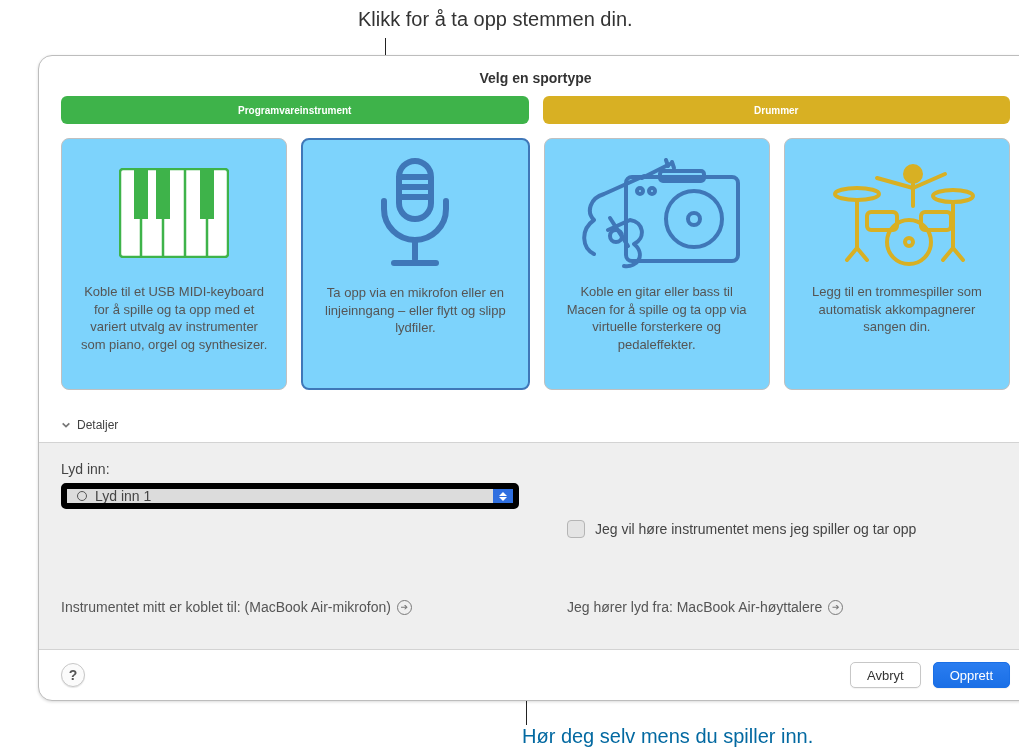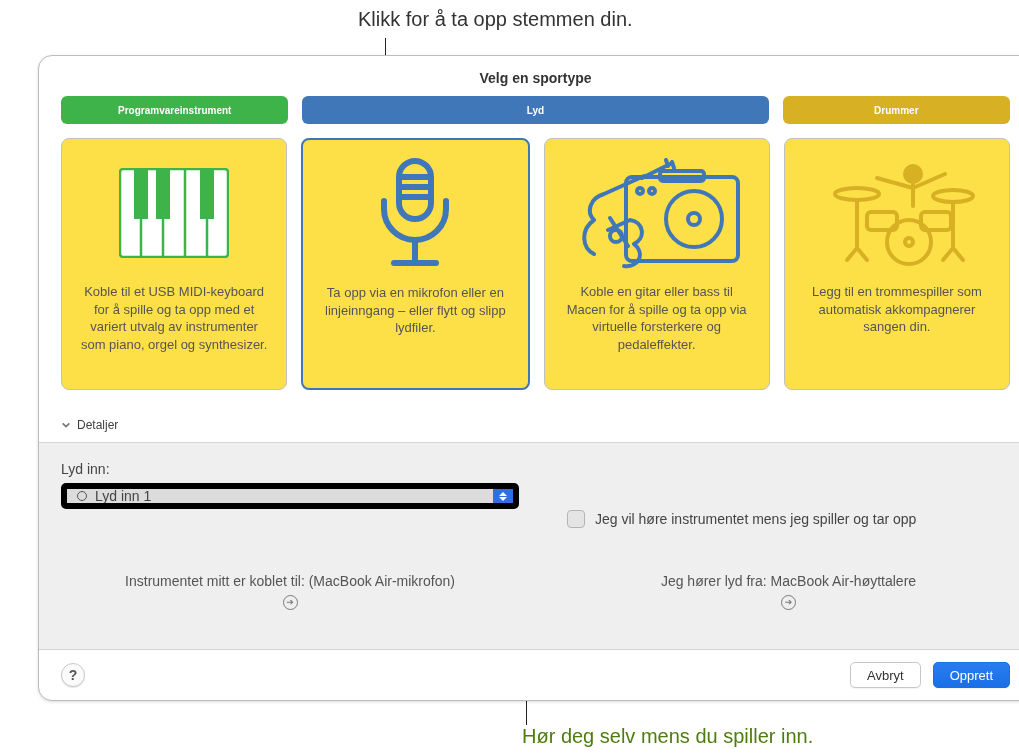--- a/index.html
+++ b/index.html
@@ -27,21 +27,21 @@
     width: 1px;
     height: 115px;
     background: #222;
   }
 
   .annotation-bottom {
     position: absolute;
     top: 725px;
     left: 522px;
     font-size: 20px;
-    color: #4d7c0f;
+    color: #0369a1;
   }
   .annotation-bottom-line {
     position: absolute;
     top: 527px;
     left: 526px;
     width: 1px;
     height: 198px;
     background: #222;
   }
 
@@ -91,21 +91,21 @@
 
   .cards {
     display: flex;
     gap: 14px;
     padding: 14px 22px 0;
   }
   .card {
     flex: 1;
     border: 1px solid #c0c0c0;
     border-radius: 8px;
-    background: #fde047;
+    background: #7dd3fc;
     padding: 14px 12px 18px;
     text-align: center;
     height: 252px;
     cursor: pointer;
     position: relative;
   }
   .card.selected {
     border: 2px solid #3f77b8;
   }
   .card-illus {
@@ -197,21 +197,21 @@
   .dd-btn .tri { width:0;height:0;border-left:4px solid transparent;border-right:4px solid transparent; }
   .dd-btn .up   { border-bottom:4px solid #fff; }
   .dd-btn .down { border-top:4px solid #fff; }
 
   .checkbox-row { display:flex; align-items:center; gap:10px; }
   .cb {
     width:18px; height:18px; border:1px solid #b5b5b5;
     border-radius:4px; background:#e4e4e4;
   }
 
-  .info-line { display:flex; align-items:center; gap:6px; font-size:14px; color:#555;flex-direction:column; }
+  .info-line { display:flex; align-items:center; gap:6px; font-size:14px; color:#555; }
   .arrow-circ {
     width:15px;height:15px;border:1.5px solid #7a7a7a;border-radius:50%;
     display:flex;align-items:center;justify-content:center;font-size:9px;color:#7a7a7a;
   }
 
   .footer {
     display:flex;
     align-items:center;
     padding: 12px 22px;
     gap: 12px;
@@ -244,21 +244,20 @@
 <div class="annotation-top-line"></div>
 <div class="annotation-bottom">Hør deg selv mens du spiller inn.</div>
 <div class="annotation-bottom-line"></div>
 
 <div class="window">
 
   <div class="title-row">Velg en sportype</div>
 
   <div class="segbtns">
     <div class="segbtn seg-green">Programvareinstrument</div>
-    <div class="segbtn seg-blue">Lyd</div>
     <div class="segbtn seg-yellow">Drummer</div>
   </div>
 
   <div class="cards">
 
     <div class="card">
       <div class="card-illus">
         <svg class="keyboard-svg" viewBox="0 0 110 90">
           <rect class="white" x="1" y="1" width="108" height="88" rx="3"></rect>
           <line x1="22" y1="1" x2="22" y2="89" stroke="#3eb34a" stroke-width="2.5"></line>

